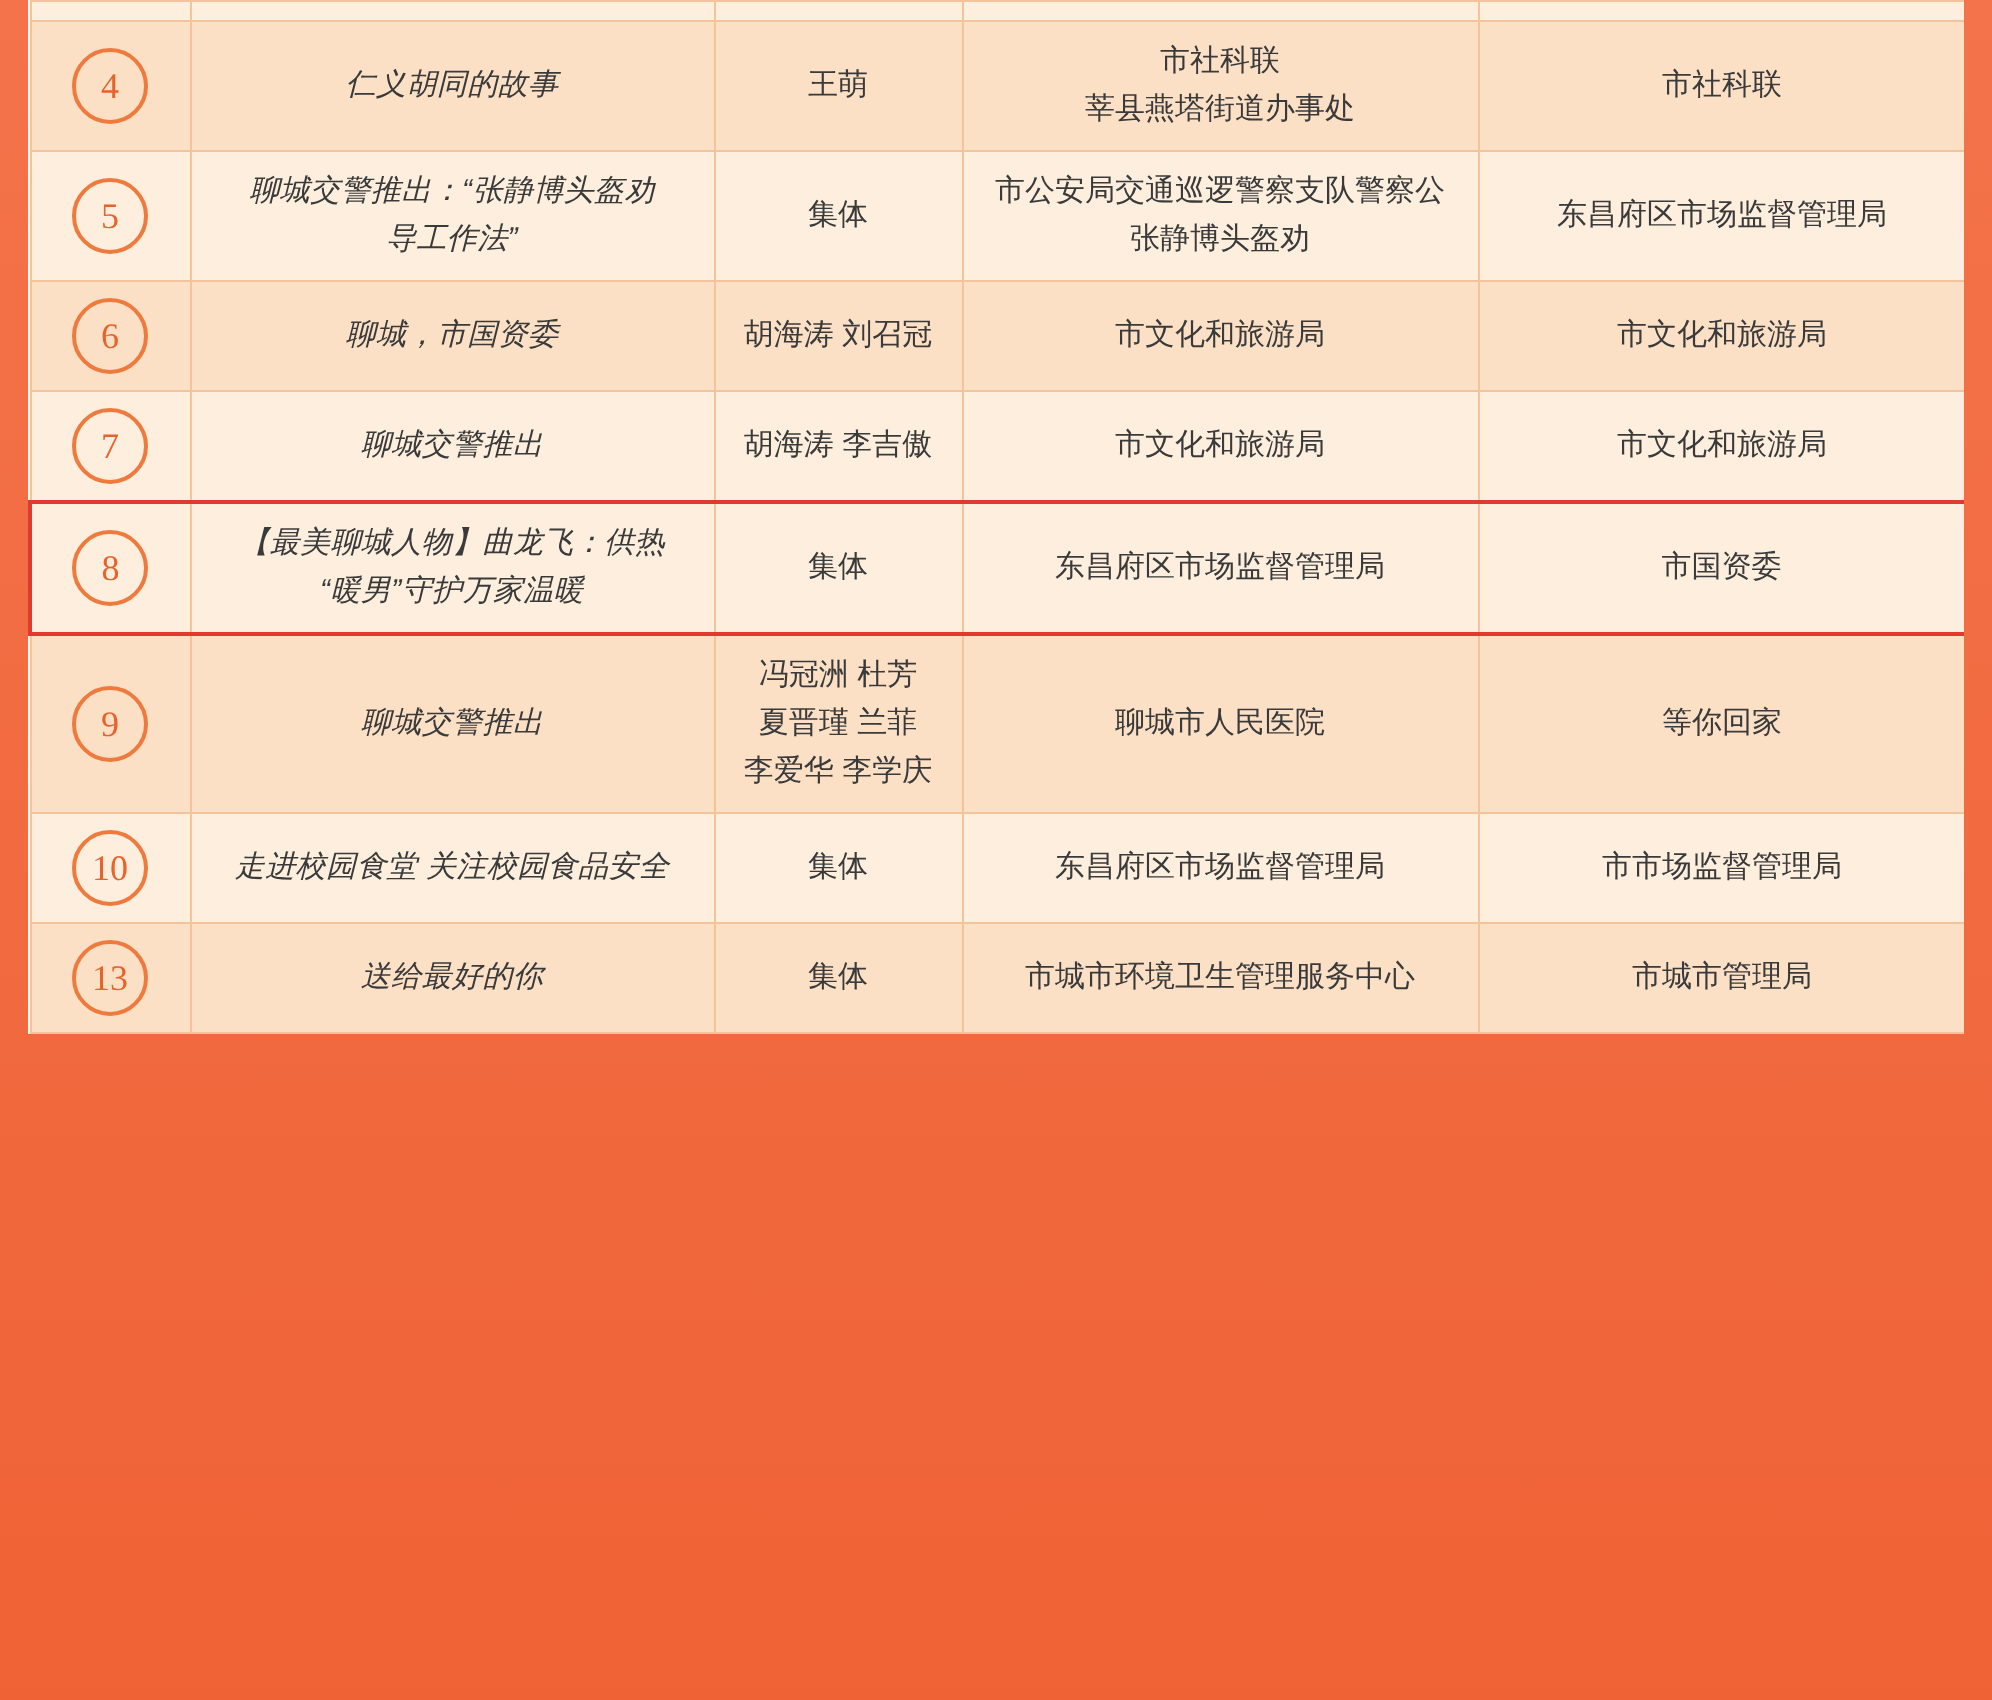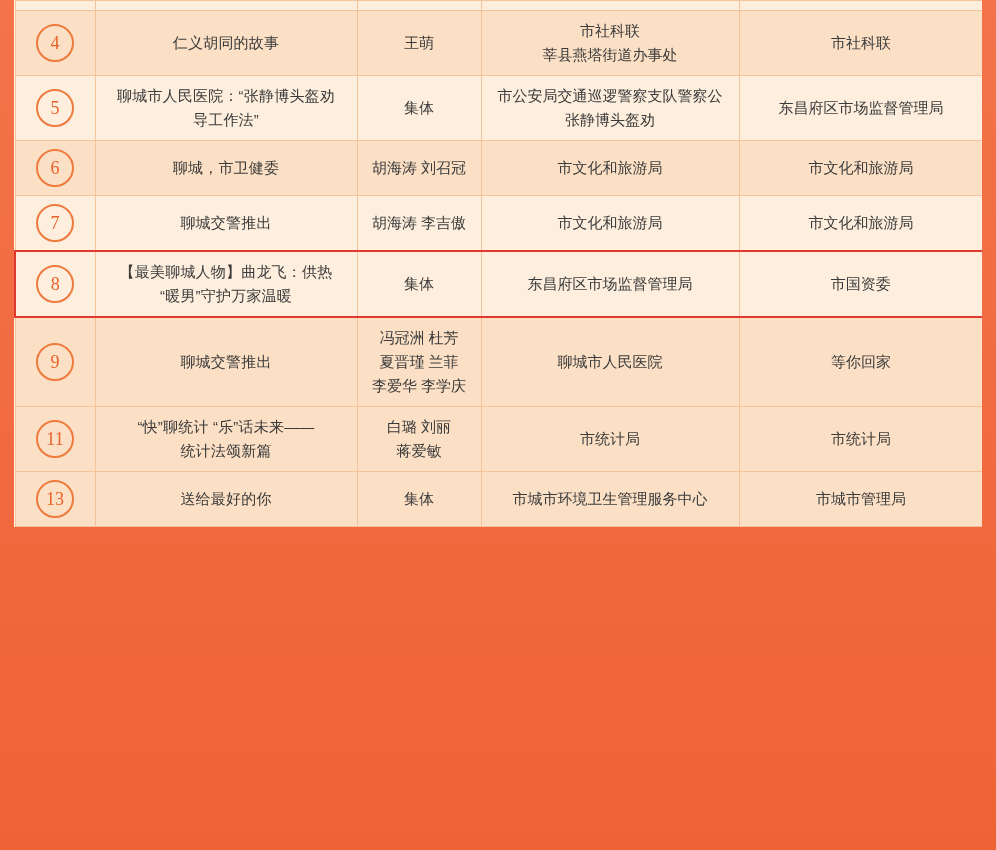--- a/index.html
+++ b/index.html
@@ -68,21 +68,21 @@
     color: #e8622b;
     font-size: 18px;
     line-height: 1;
     font-family: "Liberation Serif", serif;
     background: transparent;
   }
   .cell-text {
     display: block;
     white-space: pre-line;
   }
-  td.title .cell-text { letter-spacing: 0.2px; }
+  td.title .cell-text { letter-spacing: 0.2px; font-style: italic; }
 
   
   tr.highlight td {
     background: #fdeedd;
     border-top: 2px solid #e03a2f;
     border-bottom: 2px solid #e03a2f;
     position: relative;
   }
   tr.highlight td:first-child { border-left: 2px solid #e03a2f; }
   tr.highlight td:last-child  { border-right: 2px solid #e03a2f; margin-left: 19px; }
@@ -146,41 +146,41 @@
           <td class="org">
             <span class="cell-text">市社科联</span>
           </td>
         </tr>
 
         <tr class="tint-b">
           <td class="num">
             <span class="circle">5</span>
           </td>
           <td class="title">
-            <span class="cell-text">聊城市人民医院：“张静博头盔劝
+            <span class="cell-text">聊城交警推出：“张静博头盔劝
 导工作法”</span>
           </td>
           <td class="author">
             <span class="cell-text">集体</span>
           </td>
           <td class="unit">
             <span class="cell-text">市公安局交通巡逻警察支队警察公
 张静博头盔劝</span>
           </td>
           <td class="org">
             <span class="cell-text">东昌府区市场监督管理局</span>
           </td>
         </tr>
 
         <tr class="tint-a">
           <td class="num">
             <span class="circle">6</span>
           </td>
           <td class="title">
-            <span class="cell-text">聊城，市卫健委</span>
+            <span class="cell-text">聊城，市国资委</span>
           </td>
           <td class="author">
             <span class="cell-text">胡海涛 刘召冠</span>
           </td>
           <td class="unit">
             <span class="cell-text">市文化和旅游局</span>
           </td>
           <td class="org">
             <span class="cell-text">市文化和旅游局</span>
           </td>
@@ -236,40 +236,38 @@
 李爱华 李学庆</span>
           </td>
           <td class="unit">
             <span class="cell-text">聊城市人民医院</span>
           </td>
           <td class="org">
             <span class="cell-text">等你回家</span>
           </td>
         </tr>
 
-
-        <tr class="tint-a">
-          <td class="num">
-            <span class="circle">11</span>
-          </td>
-          <td class="title">
-            <span class="cell-text">“快”聊统计 “乐”话未来——
-统计法颂新篇</span>
-          </td>
-          <td class="author">
-            <span class="cell-text">白璐 刘丽
-蒋爱敏</span>
-          </td>
-          <td class="unit">
-            <span class="cell-text">市统计局</span>
-          </td>
-          <td class="org">
-            <span class="cell-text">市统计局</span>
-          </td>
-        </tr>
+        <tr class="tint-b">
+          <td class="num">
+            <span class="circle">10</span>
+          </td>
+          <td class="title">
+            <span class="cell-text">走进校园食堂 关注校园食品安全</span>
+          </td>
+          <td class="author">
+            <span class="cell-text">集体</span>
+          </td>
+          <td class="unit">
+            <span class="cell-text">东昌府区市场监督管理局</span>
+          </td>
+          <td class="org">
+            <span class="cell-text">市市场监督管理局</span>
+          </td>
+        </tr>
+
 
 
         <tr class="tint-a">
           <td class="num">
             <span class="circle">13</span>
           </td>
           <td class="title">
             <span class="cell-text">送给最好的你</span>
           </td>
           <td class="author">

